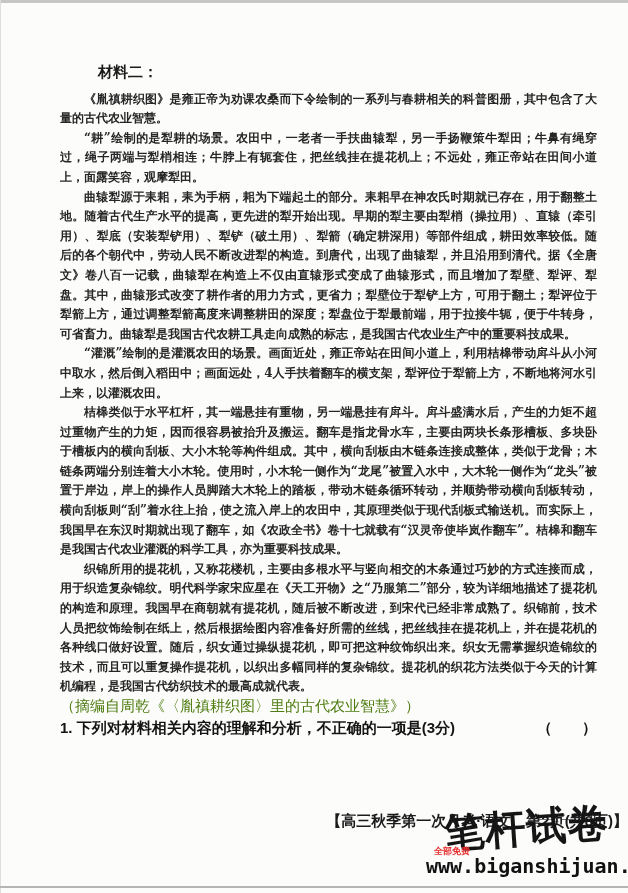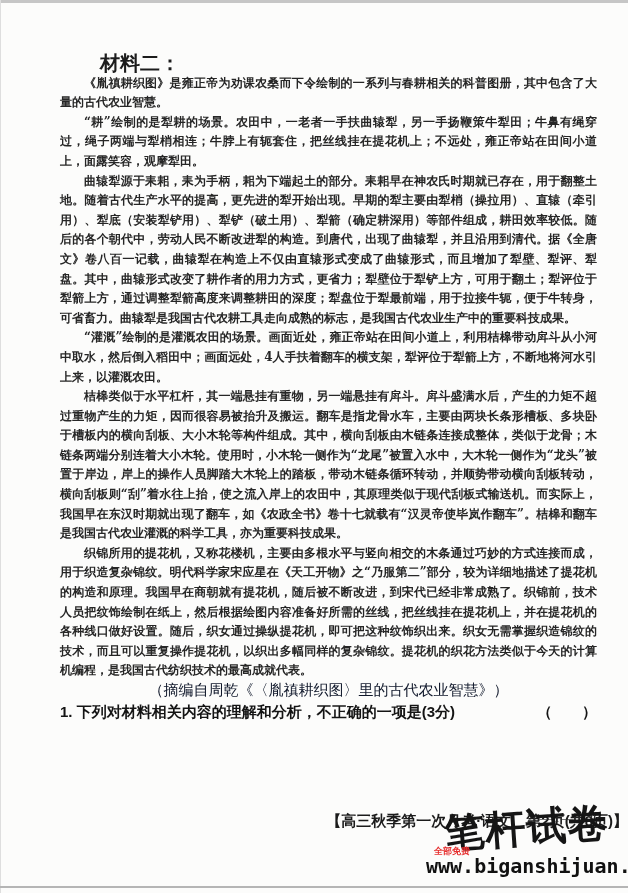--- a/index.html
+++ b/index.html
@@ -7,28 +7,28 @@
     position:relative; width:628px; height:893px;
     background:#fcfcfb; overflow:hidden;
     font-family:"DejaVu Serif", serif;
   }
   .edge-top { position:absolute; top:0; left:0; right:0; height:3px; background:#c6c6c6; }
   .edge-bottom { position:absolute; top:886px; left:0; right:0; height:2px; background:#b5b5b5; }
   .edge-left { position:absolute; top:0; left:0; bottom:0; width:1px; background:#dedede; }
 
   .content { position:absolute; top:54px; left:60px; width:537px; color:#232323; }
   .material-label {
-    margin:0; text-indent:2em; font-weight:700; font-size:20px; line-height:19.6px;
+    margin:8px; text-indent:2em; font-weight:700; font-size:15px; line-height:19.6px;
     font-family:"Liberation Sans", sans-serif; color:#1c1c1c;
   }
   p.body {
     margin:0; font-size:12px; line-height:19.6px;
     text-align:justify; text-indent:2em; color:#262626;font-weight:bold;
   }
-  .citation { margin:0; text-align:center; font-size:15px; line-height:19.6px; color:#0f172a; }
+  .citation { margin:0; text-align:left; font-size:15px; line-height:19.6px; color:#4d7c0f; }
 
   .question-block {
     font-family:"Liberation Sans", sans-serif; font-weight:700;
     font-size:15px; line-height:19.6px; color:#141414; margin-top:1px;
   }
   .q-line { display:flex; justify-content:space-between; }
   .q-brackets { white-space:pre; }
 
   .footer {
     position:absolute; top:812px; left:0; width:628px; height:24px;

